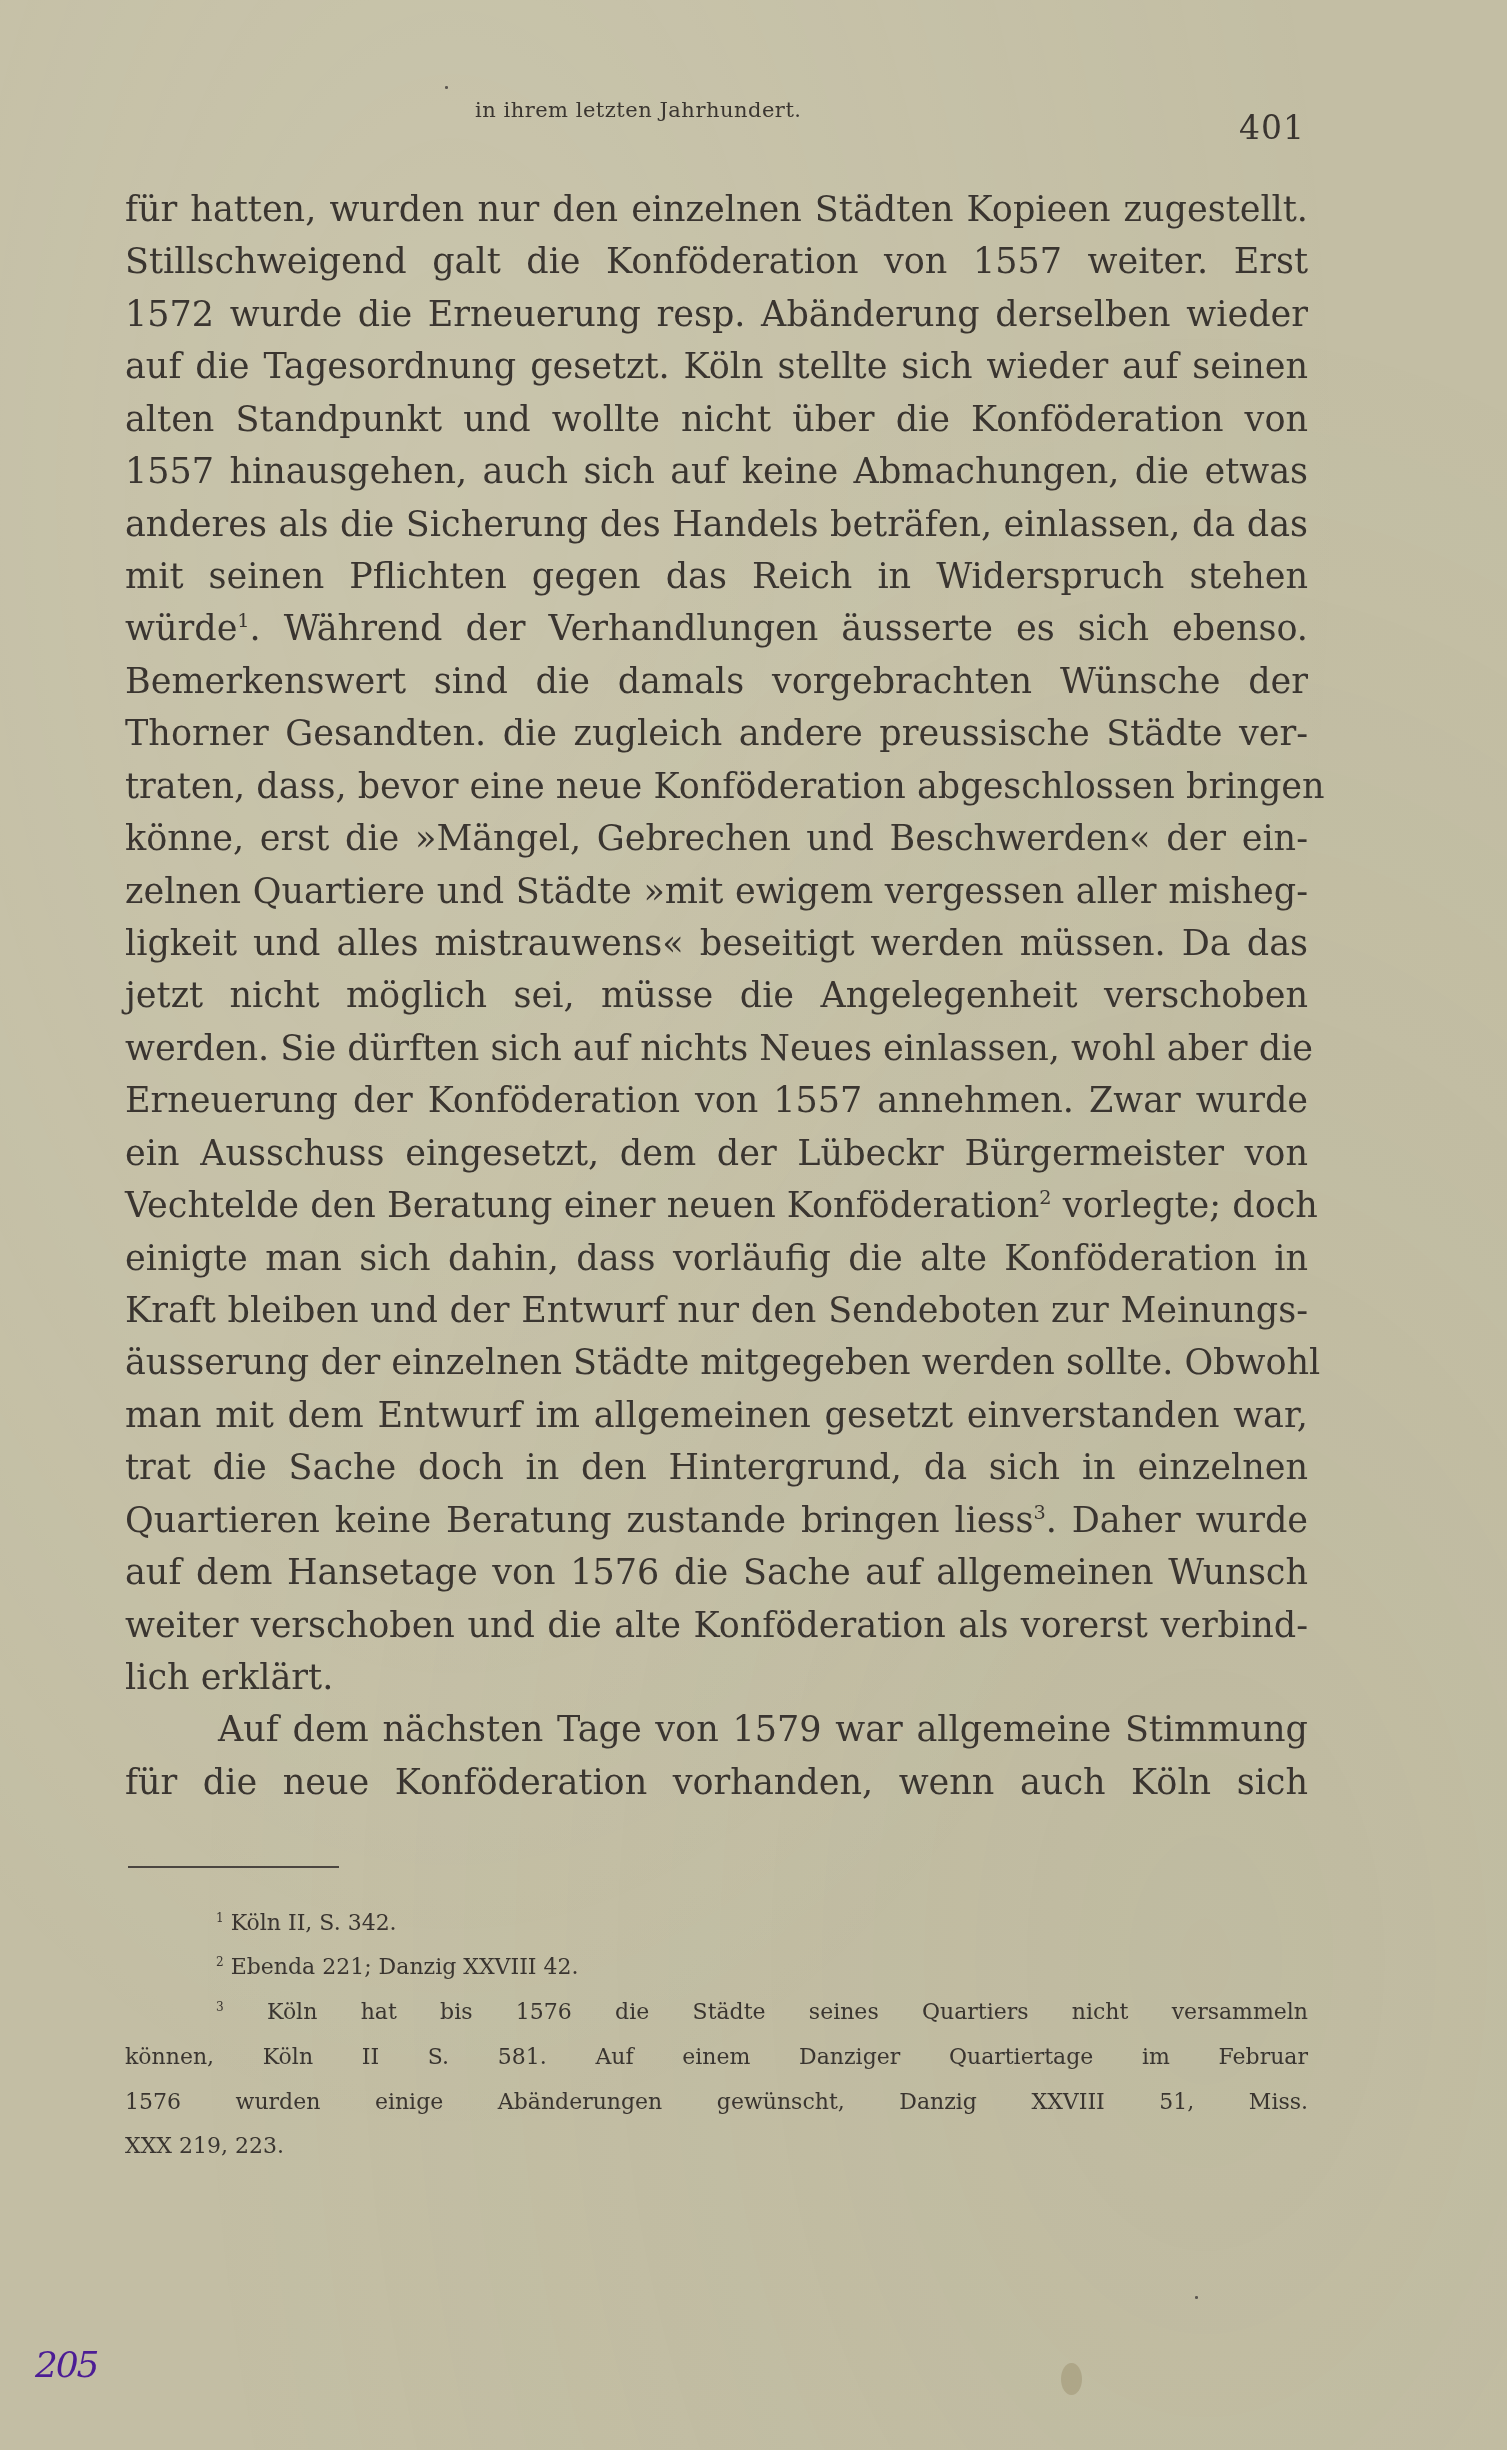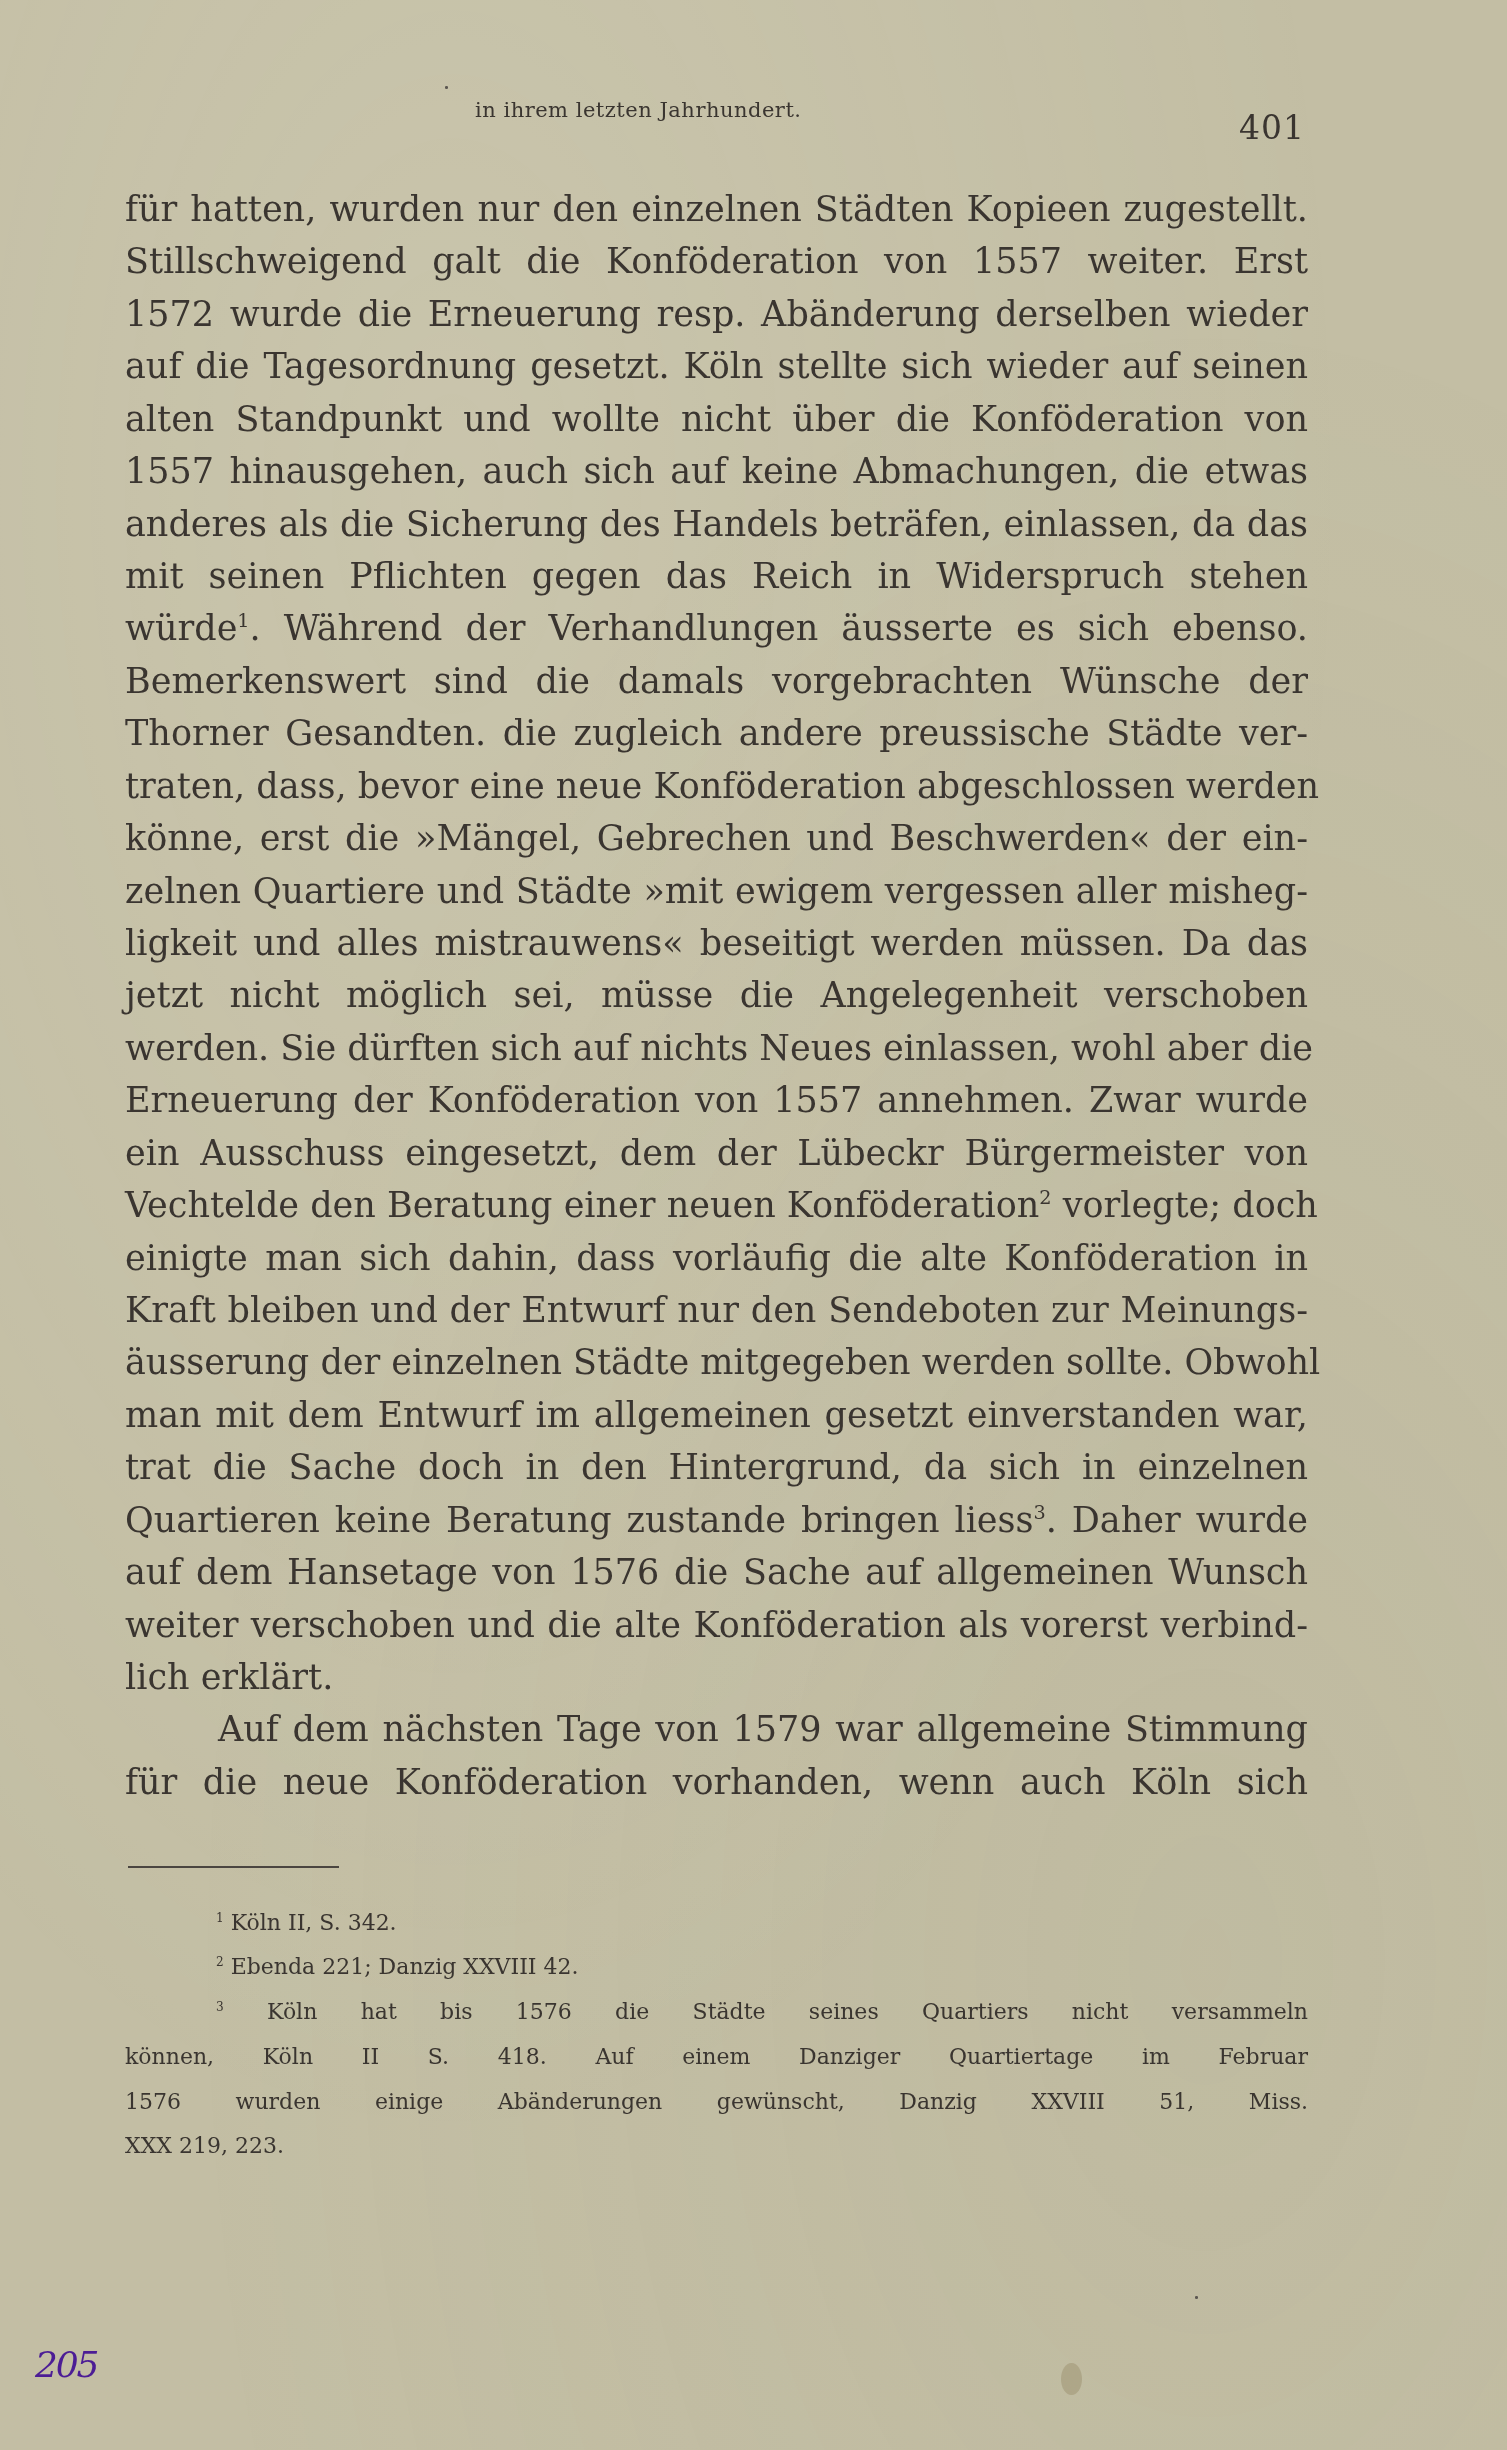--- a/index.html
+++ b/index.html
@@ -65,21 +65,21 @@
   <div class="body-line" style="top:238px">Stillschweigend galt die Konföderation von 1557 weiter. Erst</div>
   <div class="body-line" style="top:291px">1572 wurde die Erneuerung resp. Abänderung derselben wieder</div>
   <div class="body-line" style="top:343px">auf die Tagesordnung gesetzt. Köln stellte sich wieder auf seinen</div>
   <div class="body-line" style="top:396px">alten Standpunkt und wollte nicht über die Konföderation von</div>
   <div class="body-line" style="top:448px">1557 hinausgehen, auch sich auf keine Abmachungen, die etwas</div>
   <div class="body-line" style="top:501px">anderes als die Sicherung des Handels beträfen, einlassen, da das</div>
   <div class="body-line" style="top:553px">mit seinen Pflichten gegen das Reich in Widerspruch stehen</div>
   <div class="body-line" style="top:605px"><span>würde</span><sup>1</sup><span>. Während der Verhandlungen äusserte es sich ebenso.</span></div>
   <div class="body-line" style="top:658px">Bemerkenswert sind die damals vorgebrachten Wünsche der</div>
   <div class="body-line" style="top:710px">Thorner Gesandten. die zugleich andere preussische Städte ver-</div>
-  <div class="body-line" style="top:763px">traten, dass, bevor eine neue Konföderation abgeschlossen werden</div>
+  <div class="body-line" style="top:763px">traten, dass, bevor eine neue Konföderation abgeschlossen bringen</div>
   <div class="body-line" style="top:815px">könne, erst die »Mängel, Gebrechen und Beschwerden« der ein-</div>
   <div class="body-line" style="top:868px">zelnen Quartiere und Städte »mit ewigem vergessen aller misheg-</div>
   <div class="body-line" style="top:920px">ligkeit und alles mistrauwens« beseitigt werden müssen. Da das</div>
   <div class="body-line" style="top:972px">jetzt nicht möglich sei, müsse die Angelegenheit verschoben</div>
   <div class="body-line" style="top:1025px">werden. Sie dürften sich auf nichts Neues einlassen, wohl aber die</div>
   <div class="body-line" style="top:1077px">Erneuerung der Konföderation von 1557 annehmen. Zwar wurde</div>
   <div class="body-line" style="top:1130px">ein Ausschuss eingesetzt, dem der Lübeckr Bürgermeister von</div>
   <div class="body-line" style="top:1182px"><span>Vechtelde den Beratung einer neuen Konföderation</span><sup>2</sup><span> vorlegte; doch</span></div>
   <div class="body-line" style="top:1235px">einigte man sich dahin, dass vorläufig die alte Konföderation in</div>
   <div class="body-line" style="top:1287px">Kraft bleiben und der Entwurf nur den Sendeboten zur Meinungs-</div>
@@ -91,21 +91,21 @@
   <div class="body-line" style="top:1602px">weiter verschoben und die alte Konföderation als vorerst verbind-</div>
   <div class="body-line last" style="top:1654px">lich erklärt.</div>
   <div class="body-line indent" style="top:1706px">Auf dem nächsten Tage von 1579 war allgemeine Stimmung</div>
   <div class="body-line" style="top:1759px">für die neue Konföderation vorhanden, wenn auch Köln sich</div>
 
   <div class="footnote-rule"></div>
 
   <div class="fn-line indent last" style="top:1902px"><sup>1</sup> <span>Köln II, S. 342.</span></div>
   <div class="fn-line indent last" style="top:1946px"><sup>2</sup> <span>Ebenda 221; Danzig XXVIII 42.</span></div>
   <div class="fn-line indent" style="top:1991px"><sup>3</sup> <span>Köln hat bis 1576 die Städte seines Quartiers nicht versammeln</span></div>
-  <div class="fn-line" style="top:2036px">können, Köln II S. 418. Auf einem Danziger Quartiertage im Februar</div>
+  <div class="fn-line" style="top:2036px">können, Köln II S. 581. Auf einem Danziger Quartiertage im Februar</div>
   <div class="fn-line" style="top:2081px">1576 wurden einige Abänderungen gewünscht, Danzig XXVIII 51, Miss.</div>
   <div class="fn-line last" style="top:2125px">XXX 219, 223.</div>
 
   <div class="handwritten">205</div>
 
   <div class="stain"></div>
   <div class="speck" style="left:445px;top:86px"></div>
   <div class="speck" style="left:1195px;top:2296px"></div>
 </div>
 

